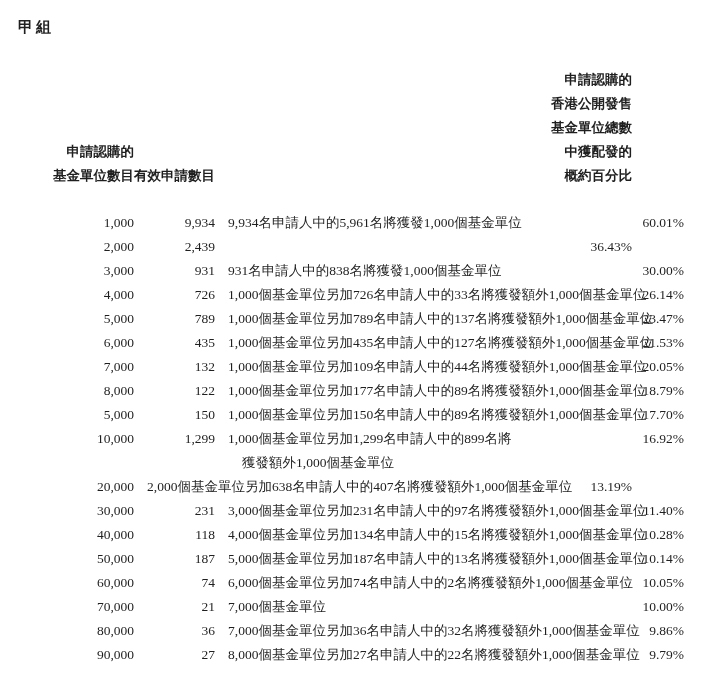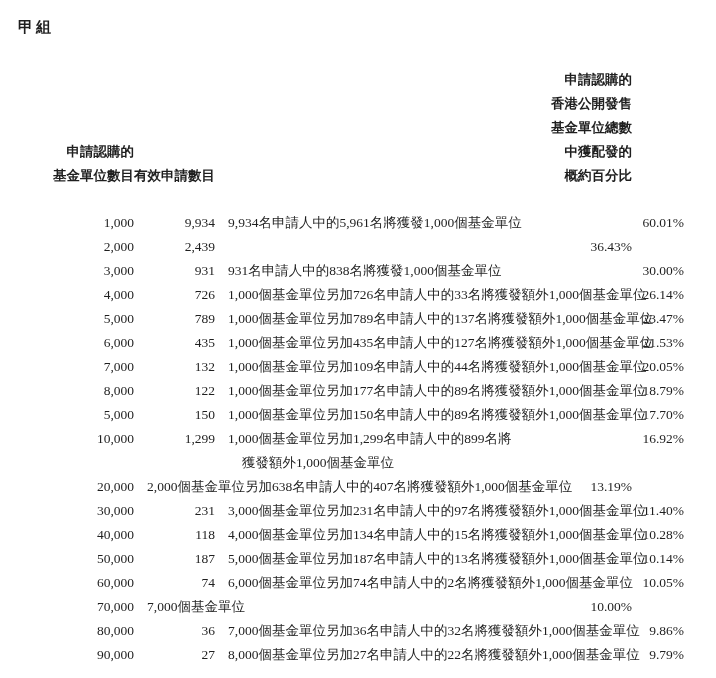--- a/index.html
+++ b/index.html
@@ -189,20 +189,21 @@
       <div class="c1">60,000</div>
       <div class="c2">74</div>
       <div class="c3">
           <div>6,000個基金單位另加74名申請人中的2名將獲發額外1,000個基金單位</div>
         </div>
       <div class="c4">10.05%</div>
     </div>
 
     <div class="grid row">
       <div class="c1">70,000</div>
+      <div class="c2">21</div>
       <div class="c3">
           <div>7,000個基金單位</div>
         </div>
       <div class="c4">10.00%</div>
     </div>
 
     <div class="grid row">
       <div class="c1">80,000</div>
       <div class="c2">36</div>
       <div class="c3">

